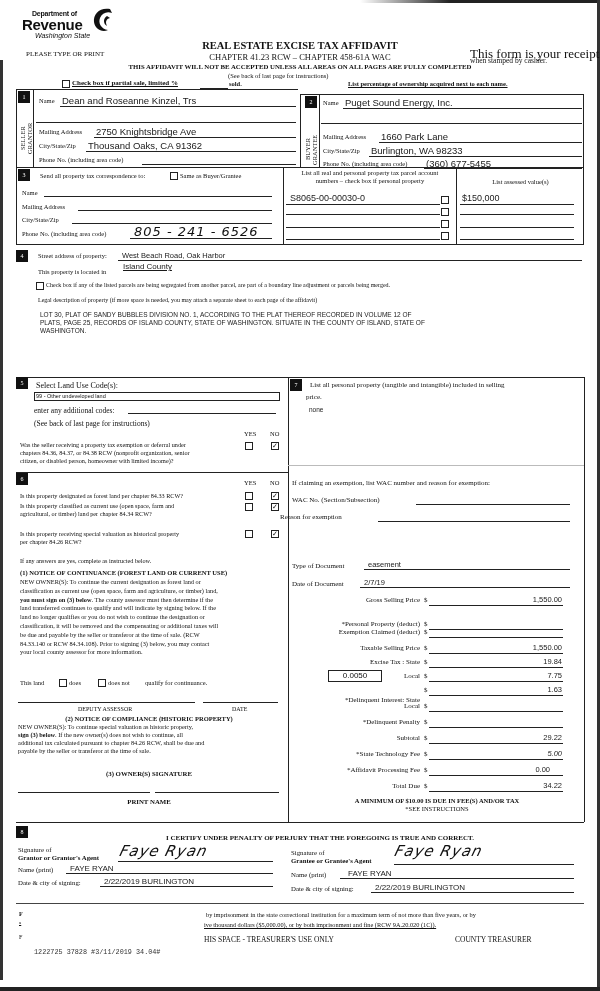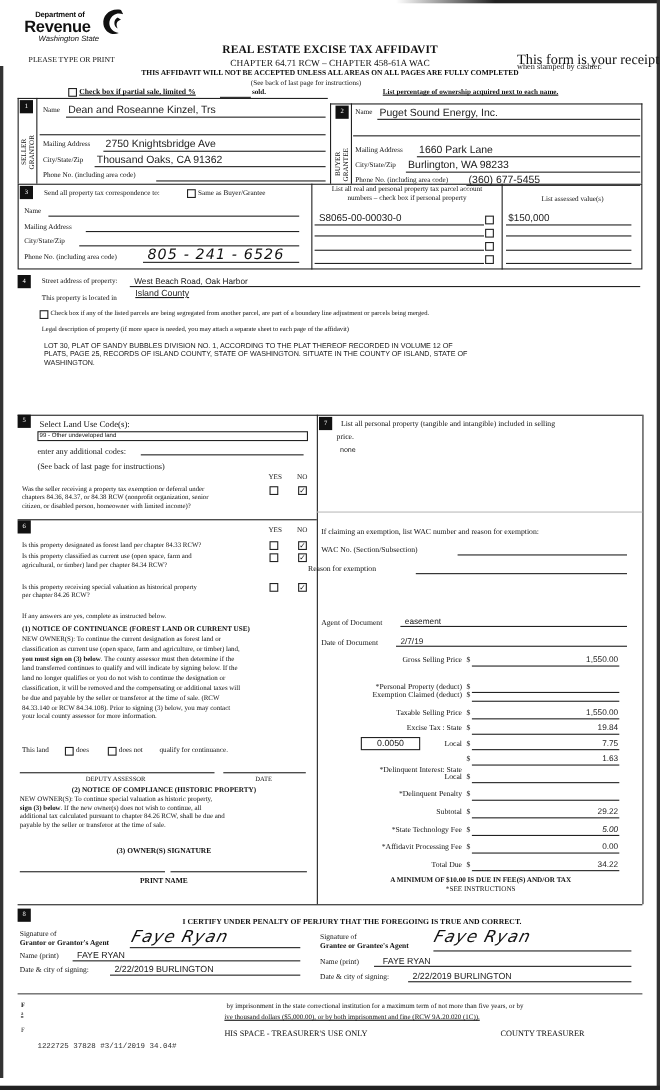--- a/index.html
+++ b/index.html
@@ -38,21 +38,21 @@
   <div class="abs sans bold" style="left:0px;top:10px;font-size:15px;letter-spacing:-0.3px;">Revenue</div>
   <div class="abs sans" style="left:13px;top:26px;font-size:7px;font-style:italic;">Washington State</div>
   <svg class="abs" style="left:66px;top:0px;" width="30" height="28" viewBox="0 0 30 28">
     <path d="M22 3 C12 1 5 8 6 16 C7 23 14 27 20 24 C13 23 10 17 12 12 C14 7 19 5 24 7 Z" fill="#111"></path>
     <path d="M19 10 C15 12 15 18 19 20 C17 16 18 13 22 12 Z" fill="#111"></path>
   </svg>
 </div>
 
 <div class="abs" style="left:26px;top:50px;font-size:7px;">PLEASE TYPE OR PRINT</div>
 <div class="abs bold center" style="left:150px;top:40px;width:300px;font-size:10.5px;">REAL ESTATE EXCISE TAX AFFIDAVIT</div>
-<div class="abs center" style="left:150px;top:52px;width:300px;font-size:8.5px;">CHAPTER 64.71 RCW – CHAPTER 458-61A WAC</div>
+<div class="abs center" style="left:150px;top:52px;width:300px;font-size:8.5px;">CHAPTER 41.23 RCW – CHAPTER 458-61A WAC</div>
 <div class="abs bold center" style="left:80px;top:63px;width:440px;font-size:6.8px;">THIS AFFIDAVIT WILL NOT BE ACCEPTED UNLESS ALL AREAS ON ALL PAGES ARE FULLY COMPLETED</div>
 <div class="abs" style="left:470px;top:46px;font-size:13px;">This form is your receipt</div>
 <div class="abs" style="left:470px;top:56px;font-size:7.5px;">when stamped by cashier.</div>
 <div class="abs" style="left:228px;top:72px;font-size:6.5px;">(See back of last page for instructions)</div>
 
 <div class="cb" style="left:62px;top:80px;"></div>
 <div class="abs bold" style="left:72px;top:79px;font-size:7px;text-decoration:underline;">Check box if partial sale, limited %</div>
 <div class="line" style="left:200px;top:88px;width:28px;"></div>
 <div class="abs bold" style="left:229px;top:80px;font-size:6.5px;">sold.</div>
 <div class="abs bold" style="left:348px;top:80px;font-size:6.5px;text-decoration:underline;">List percentage of ownership acquired next to each name.</div>
@@ -234,21 +234,21 @@
 
 <div class="abs" style="left:584px;top:377px;width:1px;height:445px;background:#222;"></div>
 <div class="abs" style="left:288px;top:465px;width:296px;height:1px;background:#bbb;"></div>
 
 <div class="lbl" style="left:292px;top:479px;font-size:7px;">If claiming an exemption, list WAC number and reason for exemption:</div>
 <div class="lbl" style="left:292px;top:496px;font-size:7px;">WAC No. (Section/Subsection)</div>
 <div class="line" style="left:416px;top:504px;width:154px;"></div>
 <div class="lbl" style="left:280px;top:513px;font-size:7px;">Reason for exemption</div>
 <div class="line" style="left:378px;top:521px;width:192px;"></div>
 
-<div class="lbl" style="left:292px;top:562px;font-size:7px;">Agent of Document</div>
+<div class="lbl" style="left:292px;top:562px;font-size:7px;">Type of Document</div>
 <div class="lbl fillsm" style="left:368px;top:560px;">easement</div>
 <div class="line" style="left:364px;top:569px;width:206px;"></div>
 <div class="lbl" style="left:292px;top:580px;font-size:7px;">Date of Document</div>
 <div class="lbl fillsm" style="left:364px;top:578px;">2/7/19</div>
 <div class="line" style="left:360px;top:587px;width:210px;"></div>
 
 <div class="abs" style="left:290px;top:594px;width:290px;">
   <div class="abs" style="top:0px;left:0;width:290px;height:14px;">
     <div class="abs right" style="left:0;width:130px;top:2px;font-size:7px;">Gross Selling Price</div>
     <div class="abs" style="left:134px;top:2px;font-size:7px;">$</div>
@@ -312,21 +312,21 @@
   </div>
   <div class="abs" style="top:154px;left:0;width:290px;height:14px;">
     <div class="abs right" style="left:0;width:130px;top:2px;font-size:7px;">*State Technology Fee</div>
     <div class="abs" style="left:134px;top:2px;font-size:7px;">$</div>
     <div class="abs right fillsm" style="left:140px;width:132px;top:1px;font-style:italic;">5.00</div>
     <div class="line" style="left:139px;top:11px;width:134px;"></div>
   </div>
   <div class="abs" style="top:170px;left:0;width:290px;height:14px;">
     <div class="abs right" style="left:0;width:130px;top:2px;font-size:7px;">*Affidavit Processing Fee</div>
     <div class="abs" style="left:134px;top:2px;font-size:7px;">$</div>
-    <div class="abs right fillsm" style="left:140px;width:132px;top:1px;">0.00</div>
+    <div class="abs right fillsm" style="left:128px;width:132px;top:1px;">0.00</div>
     <div class="line" style="left:139px;top:11px;width:134px;"></div>
   </div>
   <div class="abs" style="top:186px;left:0;width:290px;height:14px;">
     <div class="abs right" style="left:0;width:130px;top:2px;font-size:7px;">Total Due</div>
     <div class="abs" style="left:134px;top:2px;font-size:7px;">$</div>
     <div class="abs right fillsm" style="left:140px;width:132px;top:1px;">34.22</div>
     <div class="line" style="left:139px;top:11px;width:134px;"></div>
   </div>
 </div>
 <div class="abs bold center" style="left:290px;top:797px;width:294px;font-size:6.5px;">A MINIMUM OF $10.00 IS DUE IN FEE(S) AND/OR TAX</div>

